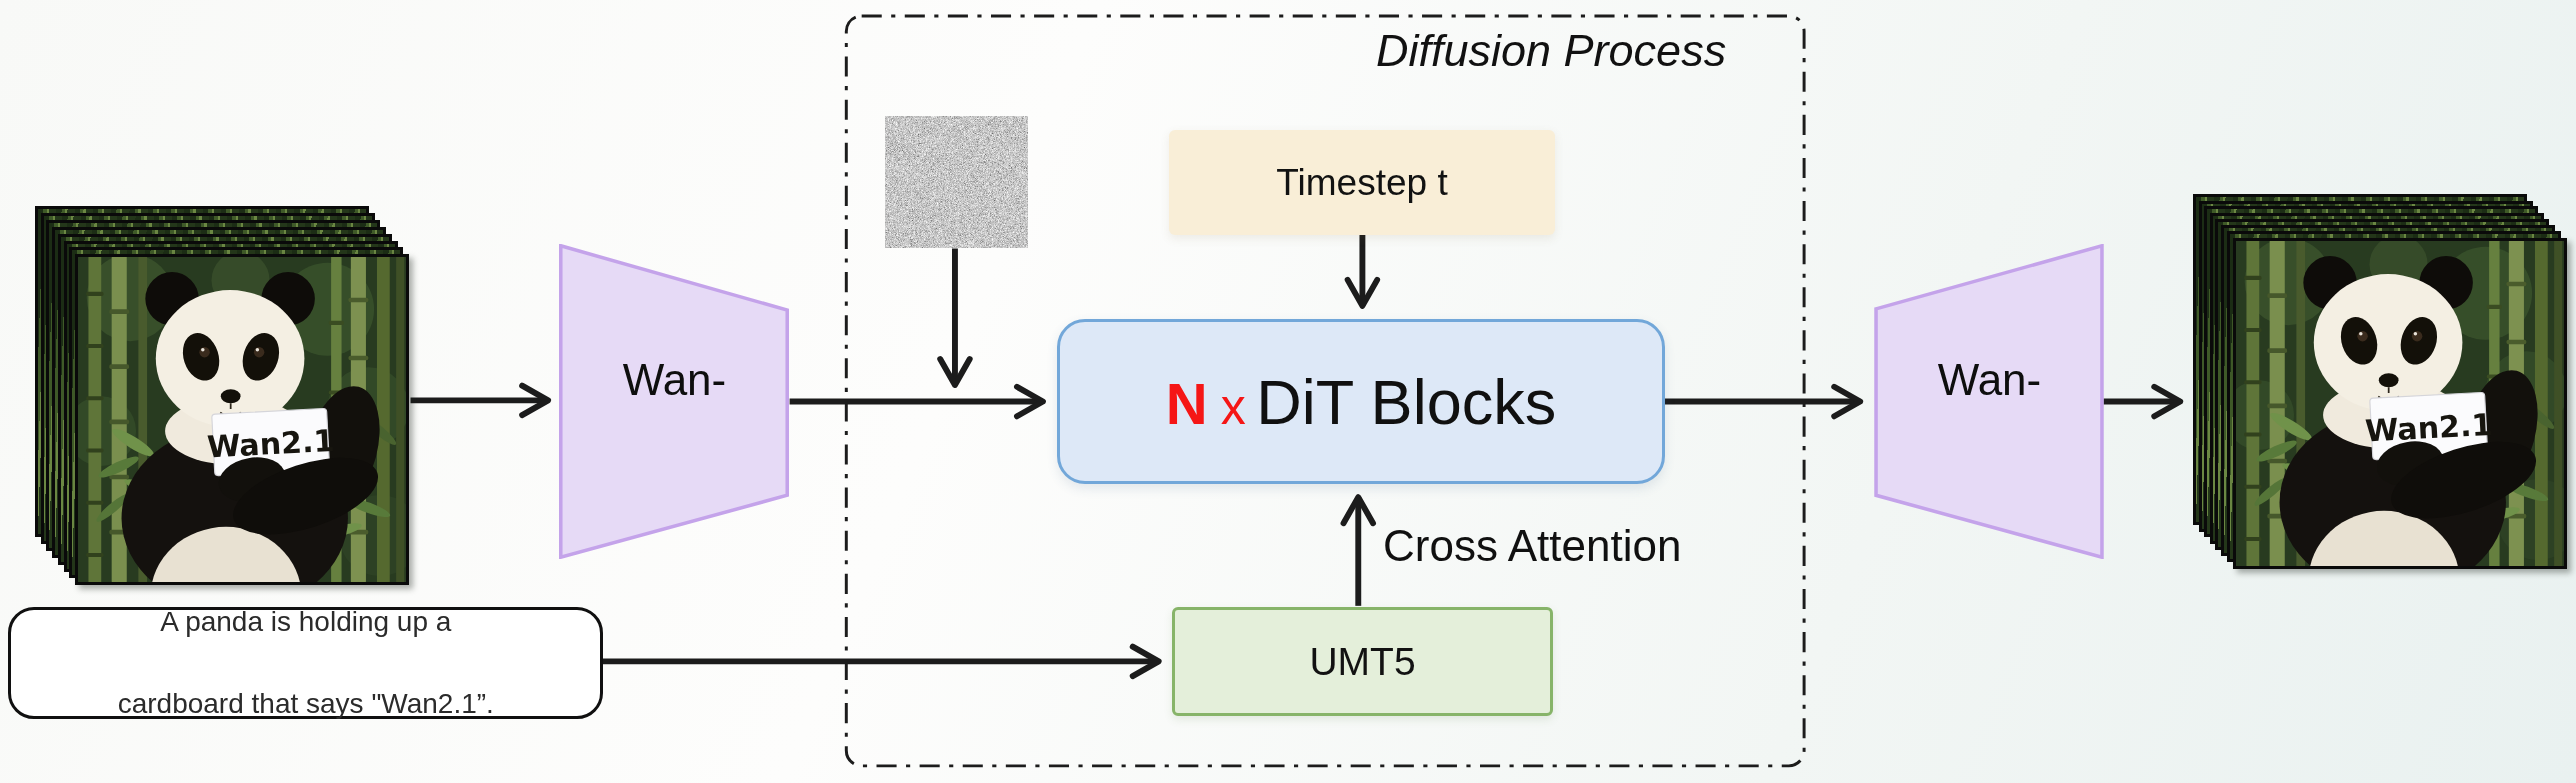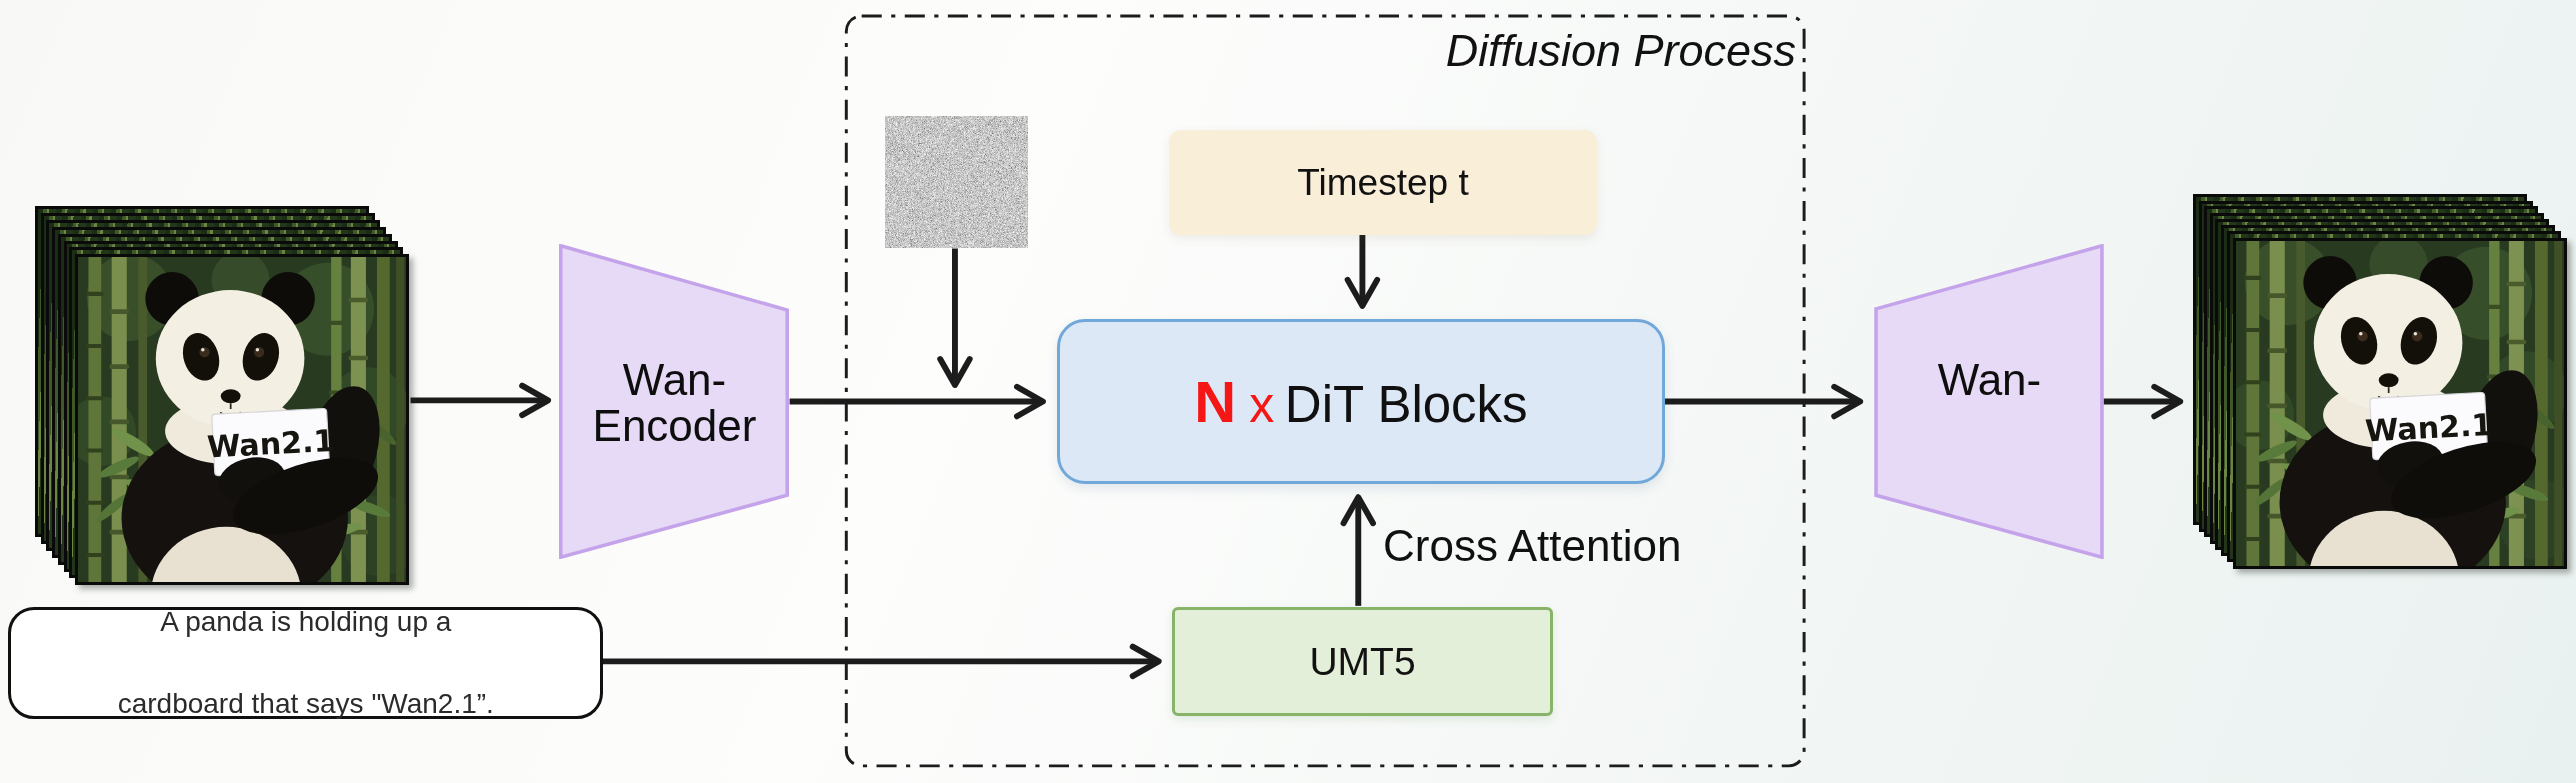--- a/index.html
+++ b/index.html
@@ -20,33 +20,33 @@
     position:absolute;width:334px;height:331px;box-sizing:border-box;
     border:3px solid #0a0a0a;
     background:repeating-linear-gradient(92deg,#1c2d15 0px,#1c2d15 5.3px,#3f5a28 5.3px,#3f5a28 8.9px,#6b8743 8.9px,#6b8743 11.2px,#24371a 11.2px,#24371a 18.3px);
   }
   .frame.front{background:#1e3018;box-shadow:3.5px 3.5px 5.9px rgba(20,30,20,.35);}
   .frame svg{display:block;width:100%;height:100%;}
 
   
   .node{position:absolute;z-index:2;display:flex;align-items:center;justify-content:center;box-sizing:border-box;}
   .timestep{
-    left:1169px;top:130px;width:428px;height:105px;border-radius:12px;
+    left:1169px;top:130px;width:386px;height:105px;border-radius:6px;
     background:var(--cream-fill,#f9eed7);font-size:37px;color:#121212;
     box-shadow:0 3.5px 9.4px rgba(120,100,60,.10);
   }
   .dit{
     left:1057px;top:319px;width:608px;height:165px;border-radius:28px;
     background:var(--blue-fill,#dde8f7);border:3.5px solid var(--blue-border,#72a7d9);
     box-shadow:0 4.7px 10.6px rgba(60,90,130,.12);
   }
   .dit .inner{display:flex;align-items:baseline;}
   .dit .n{font-size:58px;font-weight:700;color:var(--accent-red,#f51616);}
   .dit .times{font-size:50px;color:var(--accent-red,#f51616);margin:0 10.6px 0 13px;}
-  .dit .label{font-size:51px;color:#101010;}
+  .dit .label{font-size:63px;color:#101010;}
   .umt5{
     left:1172px;top:607px;width:381px;height:109px;border-radius:6px;
     background:var(--green-fill,#e4efda);border:3.5px solid var(--green-border,#87b469);
     font-size:39px;color:#121212;box-shadow:0 3.5px 8.3px rgba(80,120,60,.12);
   }
   .trap{position:absolute;z-index:2;}
   .node-label{
     position:absolute;z-index:3;width:219px;text-align:center;
     font-size:44px;line-height:46px;color:#0e0e0e;
   }
@@ -54,21 +54,21 @@
 
   .bubble{
     position:absolute;z-index:2;left:8.3px;top:607px;width:595px;height:112px;
     box-sizing:border-box;border:3px solid #101010;border-radius:26px;background:#ffffff;
     display:flex;flex-direction:column;align-items:center;justify-content:center;
     font-size:28px;line-height:38px;color:#2b2b2b;text-align:center;gap:44px;
   }
 
   .region-title{
     position:absolute;z-index:2;left:1376px;top:25px;width:420px;
-    text-align:right;font-size:45px;font-style:italic;color:#111;
+    font-size:45px;font-style:italic;color:#111;
   }
   .cross-attn{
     position:absolute;z-index:2;left:1383px;top:521px;
     font-size:44px;color:#101010;white-space:nowrap;
   }
   .noise{position:absolute;z-index:2;left:885px;top:116px;width:143px;height:132px;}
   .hidden-defs{position:absolute;width:0;height:0;overflow:hidden;}
 </style>
 </head>
 <body>
@@ -192,21 +192,20 @@
   <div class="bubble">
     <span>A panda is holding up a</span>
     <span>cardboard that says "Wan2.1”.</span>
   </div>
 
   <svg class="trap" style="left:559px;top:244px;" width="230" height="315" viewBox="0 0 390 534">
     <polygon points="3,3 387,112 387,426 3,531" fill="var(--purple-fill,#e6daf6)" stroke="var(--purple-border,#c4a3ea)" stroke-width="6"></polygon>
   </svg>
   <div class="node-label" style="left:565px;top:357px;">
     <span>Wan-</span>
-    <span>Encoder</span>
   </div>
 
   <div class="region-title">Diffusion Process</div>
 
   <div class="noise">
     <svg width="143" height="132" viewBox="0 0 242 224">
         <rect width="242" height="224" filter="url(#noiseFilter)"></rect>
       </svg>
   </div>
 

